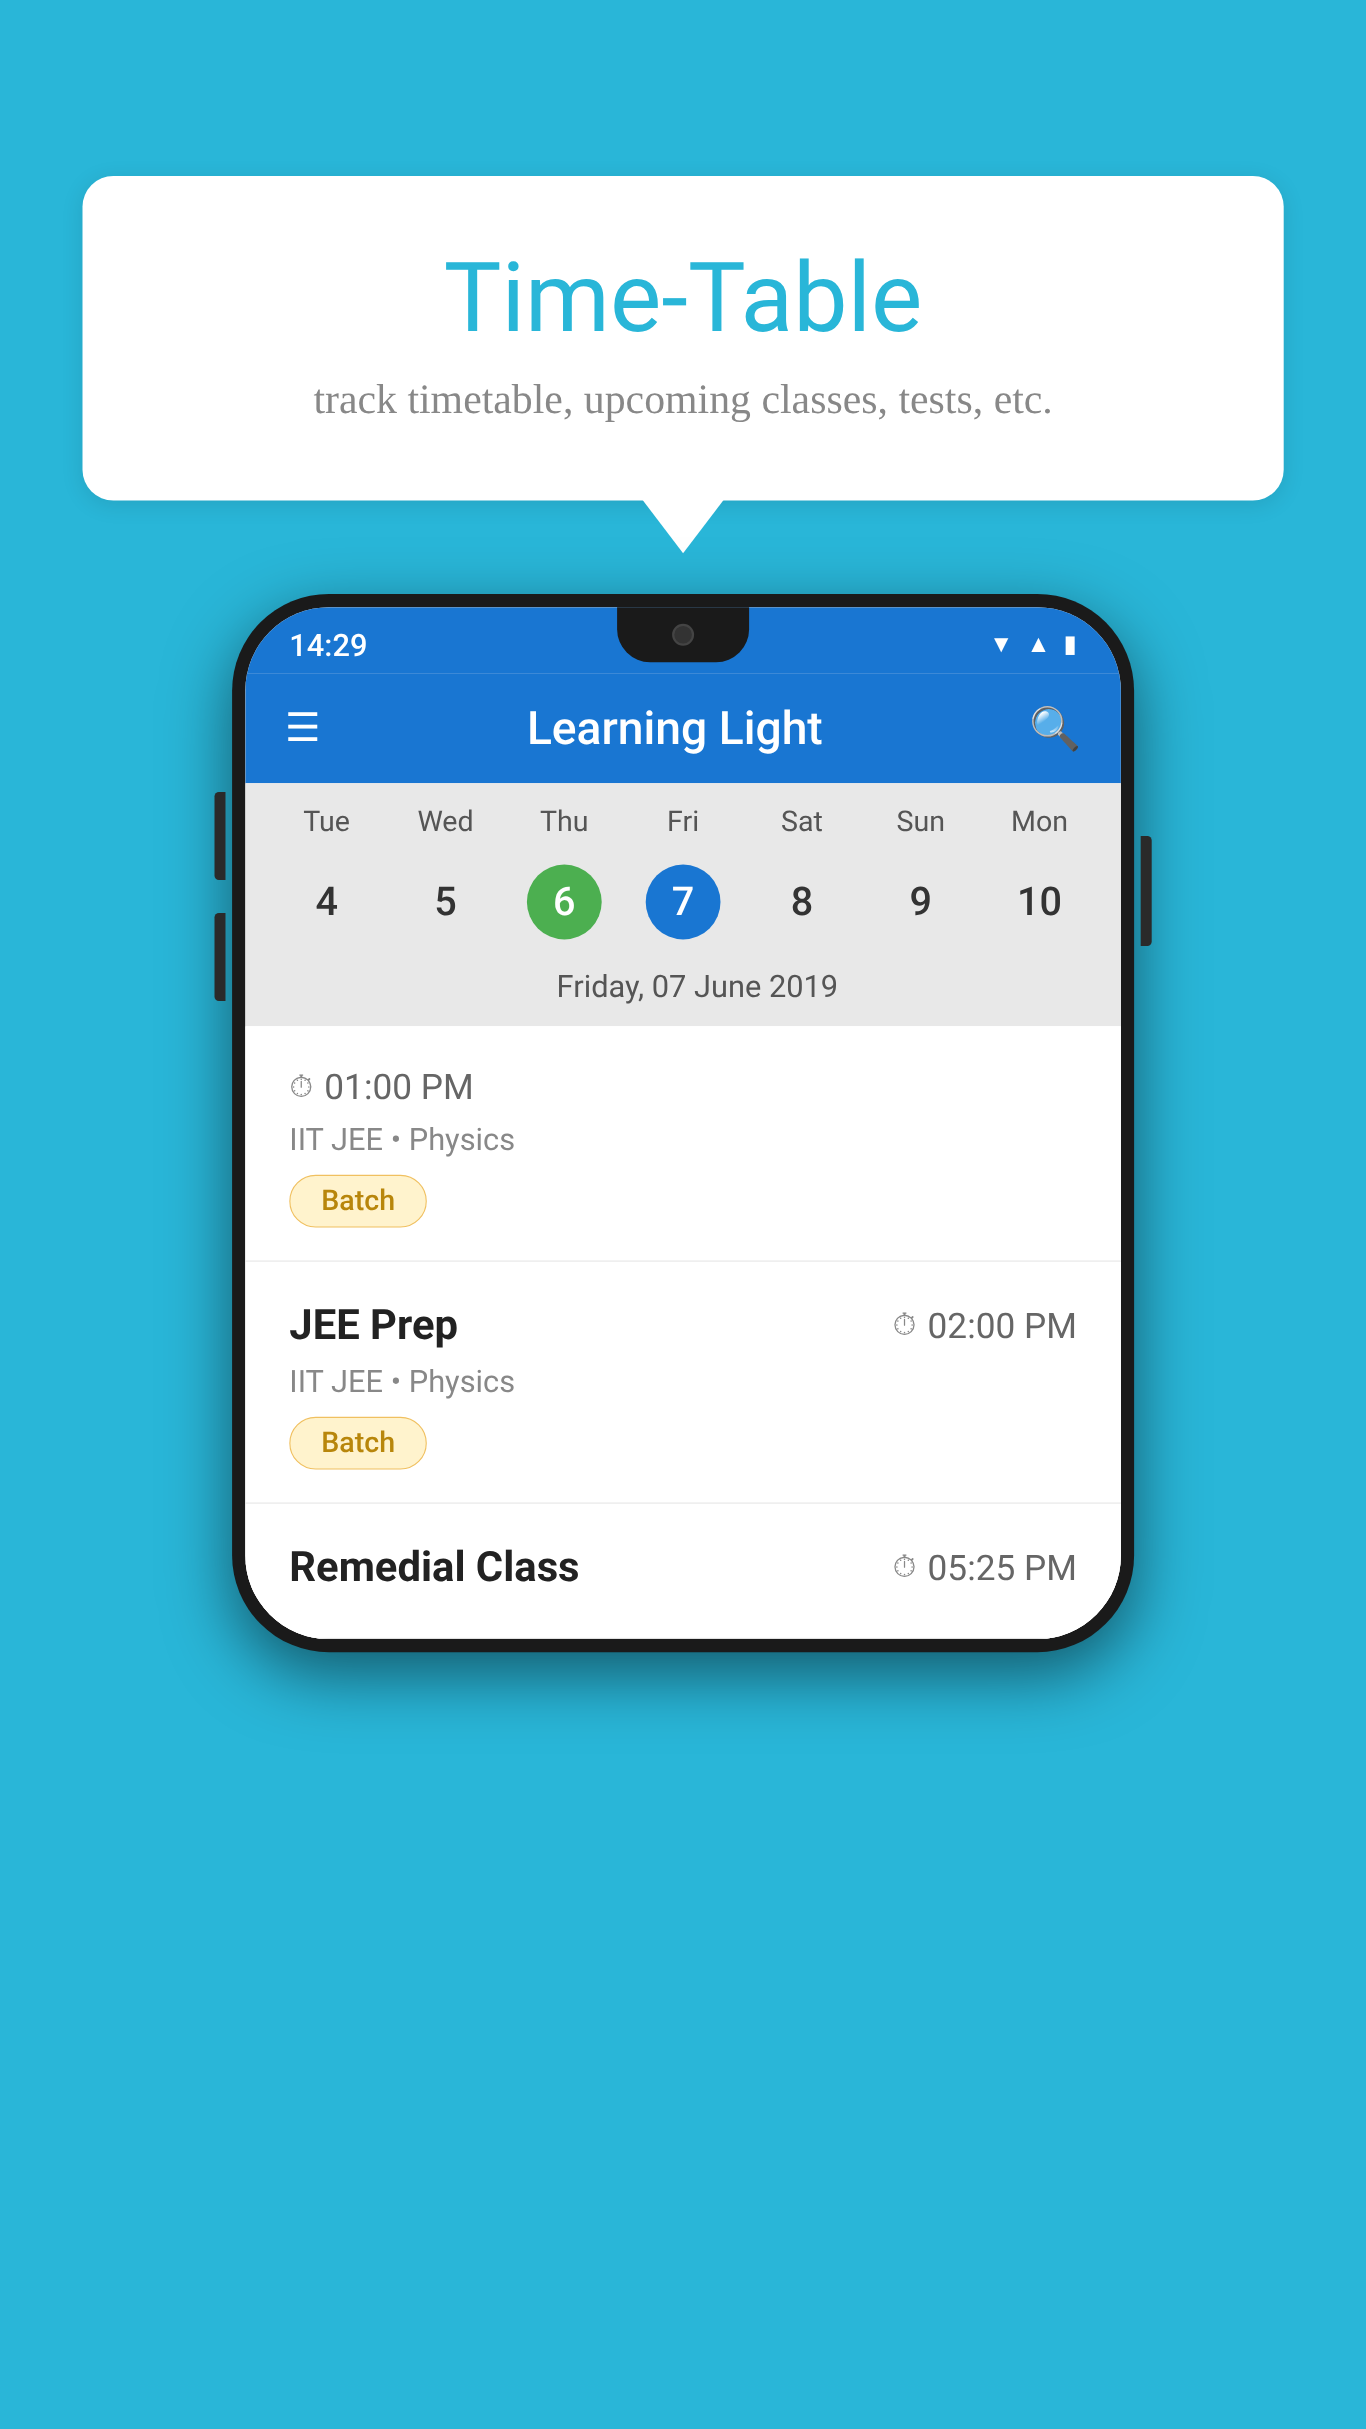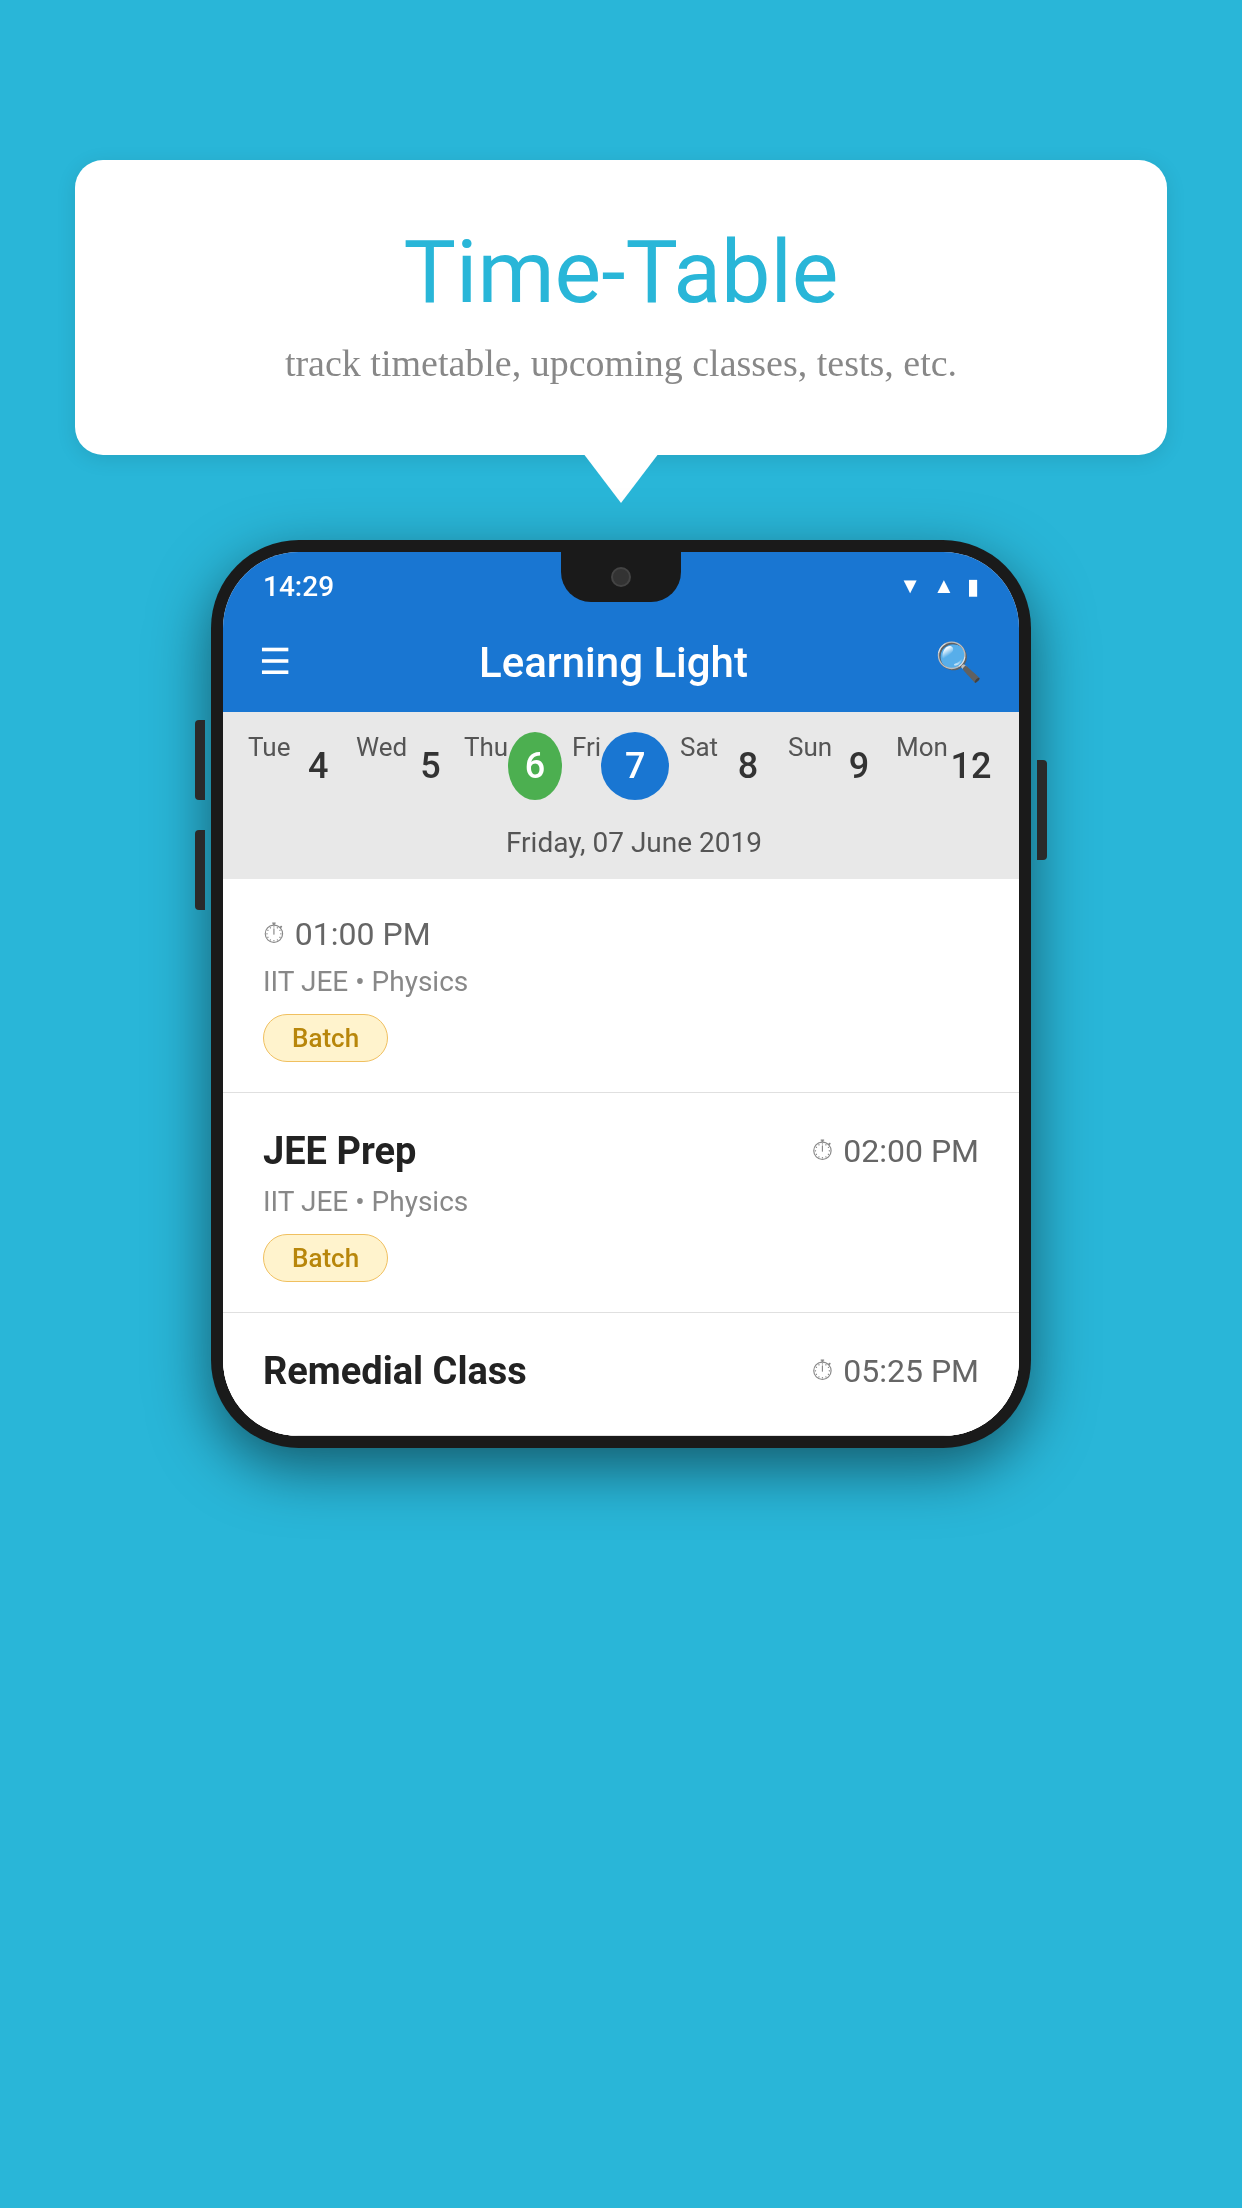--- a/index.html
+++ b/index.html
@@ -168,23 +168,24 @@
 
     .days-row {
       display: flex;
       justify-content: space-around;
       padding: 0 20px;
       margin-bottom: 10px;
     }
 
     .day-col {
       display: flex;
-      flex-direction: row;
-      align-items: flex-start;
+      flex-direction: column;
+      align-items: center;
       width: 98px;
+      gap: 16px;
     }
 
     .day-name {
       font-size: 26px;
       color: #555;
       margin-bottom: 8px;
     }
 
     .day-number {
       width: 68px;
@@ -351,21 +352,21 @@
             <div class="day-col">
               <div class="day-name">Sat</div>
               <div class="day-number">8</div>
             </div>
             <div class="day-col">
               <div class="day-name">Sun</div>
               <div class="day-number">9</div>
             </div>
             <div class="day-col">
               <div class="day-name">Mon</div>
-              <div class="day-number">12</div>
+              <div class="day-number">10</div>
             </div>
           </div>
         <div class="date-label">Friday, 07 June 2019</div>
       </div>
 
       <div class="schedule-list" id="schedule-list">
       <div class="schedule-item">
     <div class="schedule-header">
       <div class="schedule-time">
         <span class="clock-icon">⏱</span>

